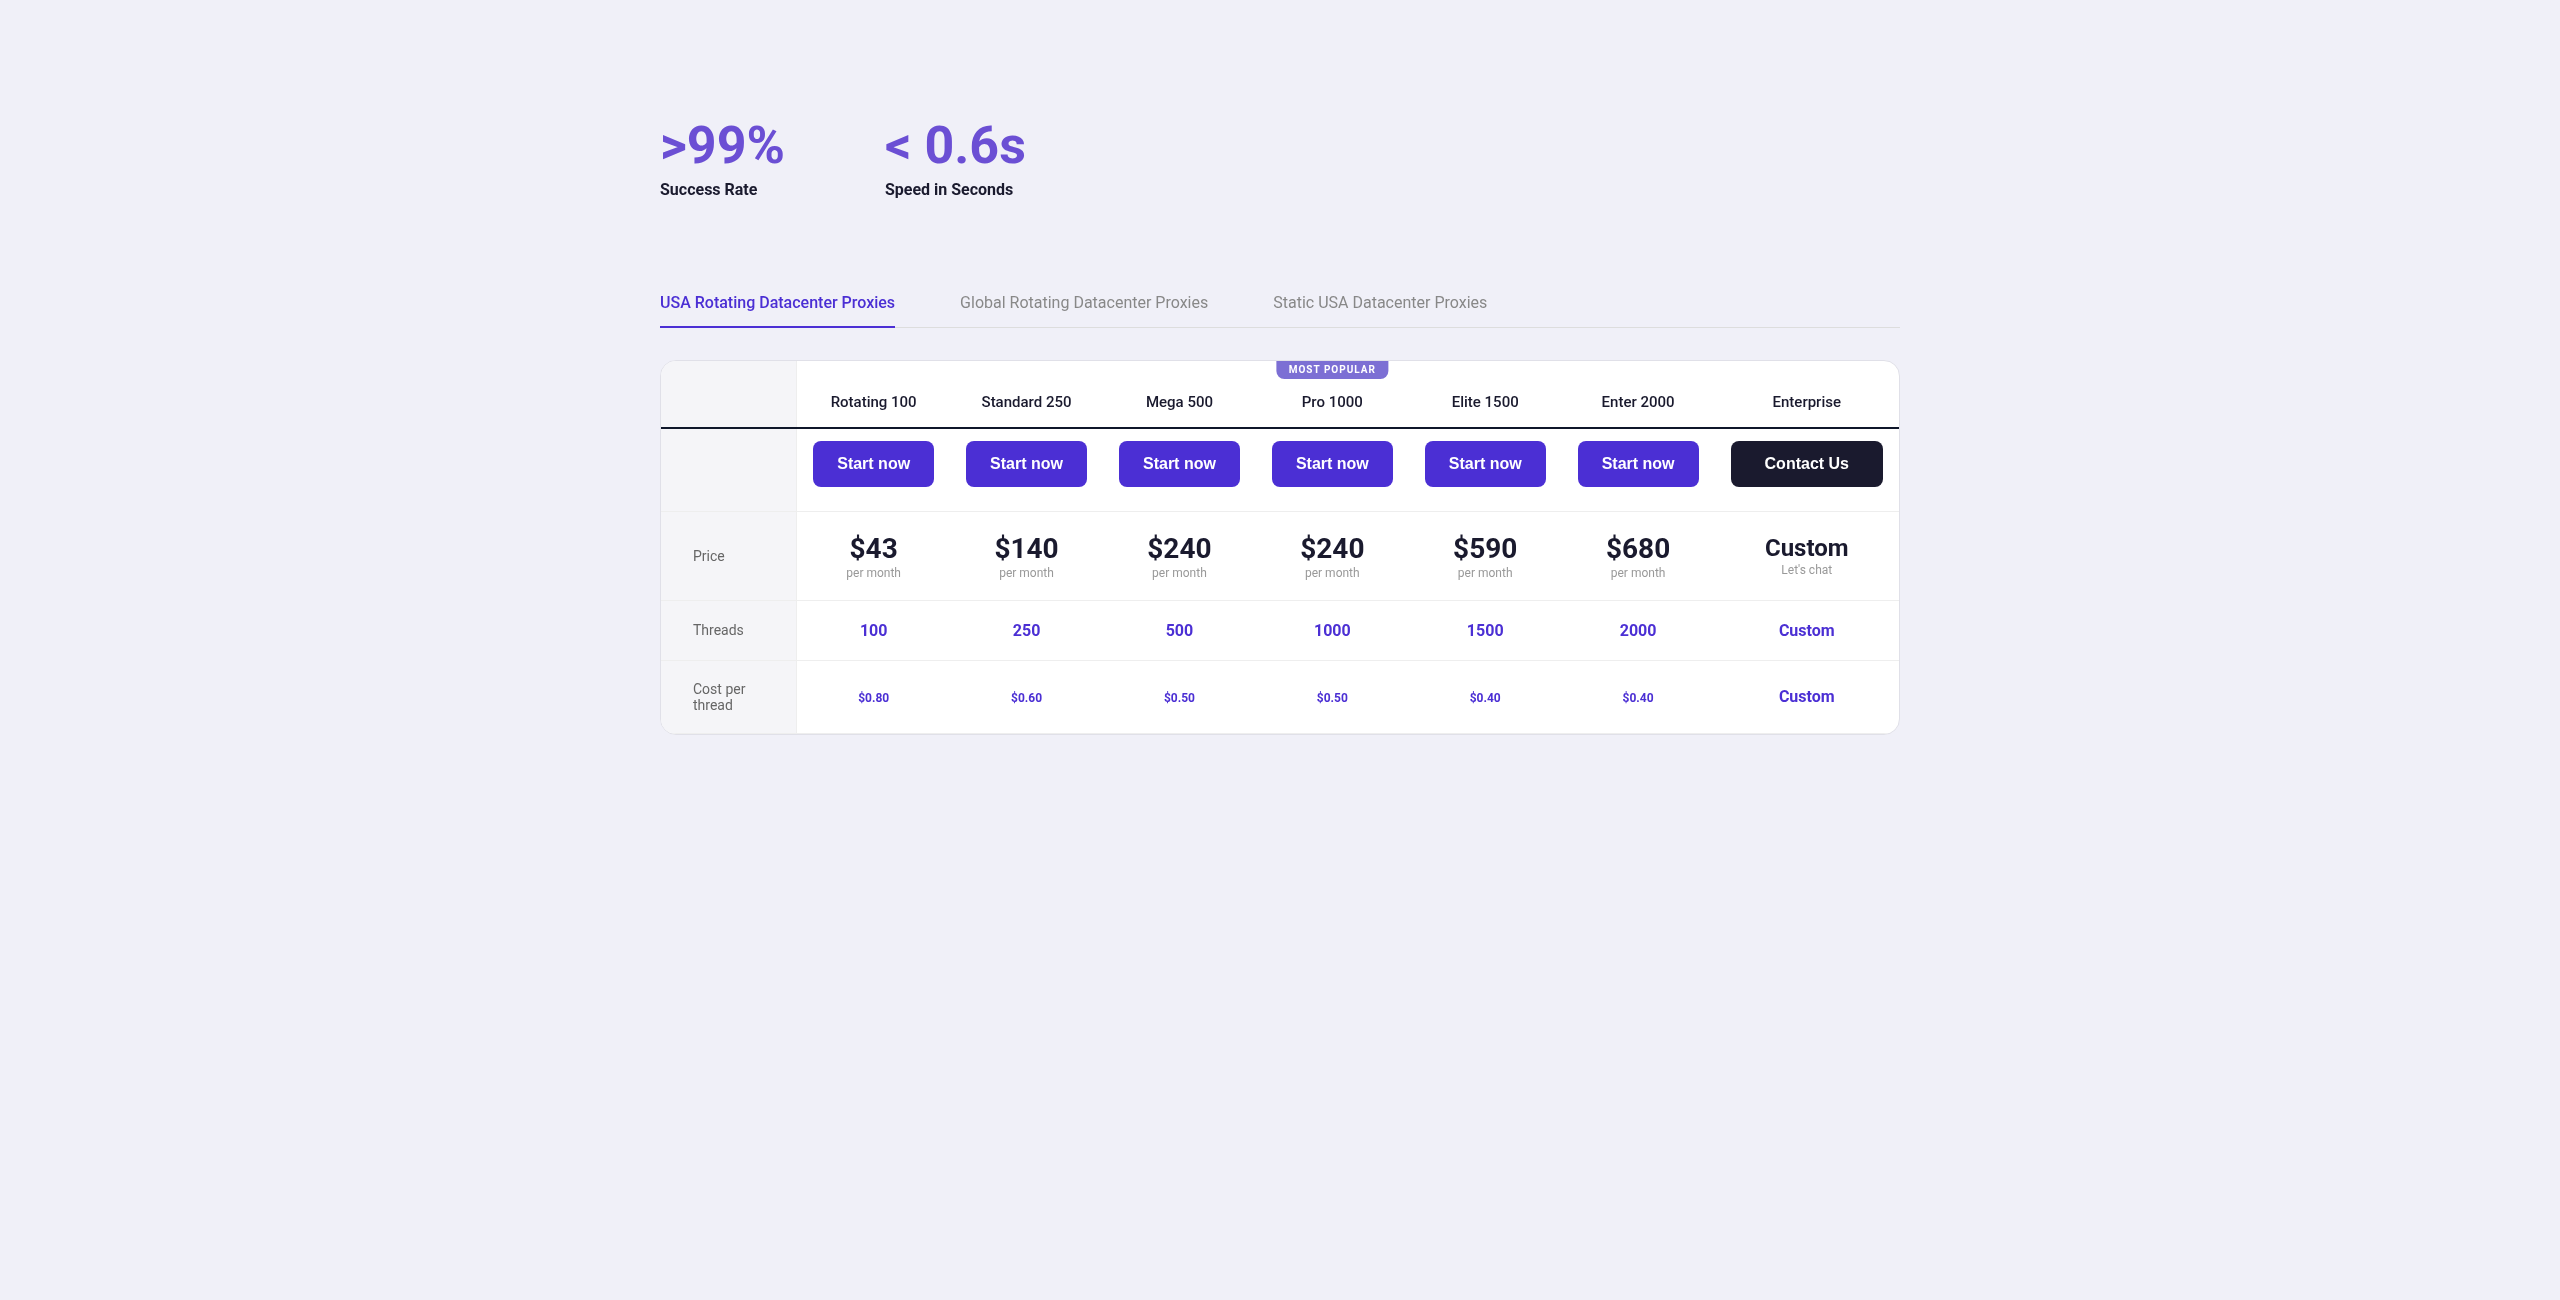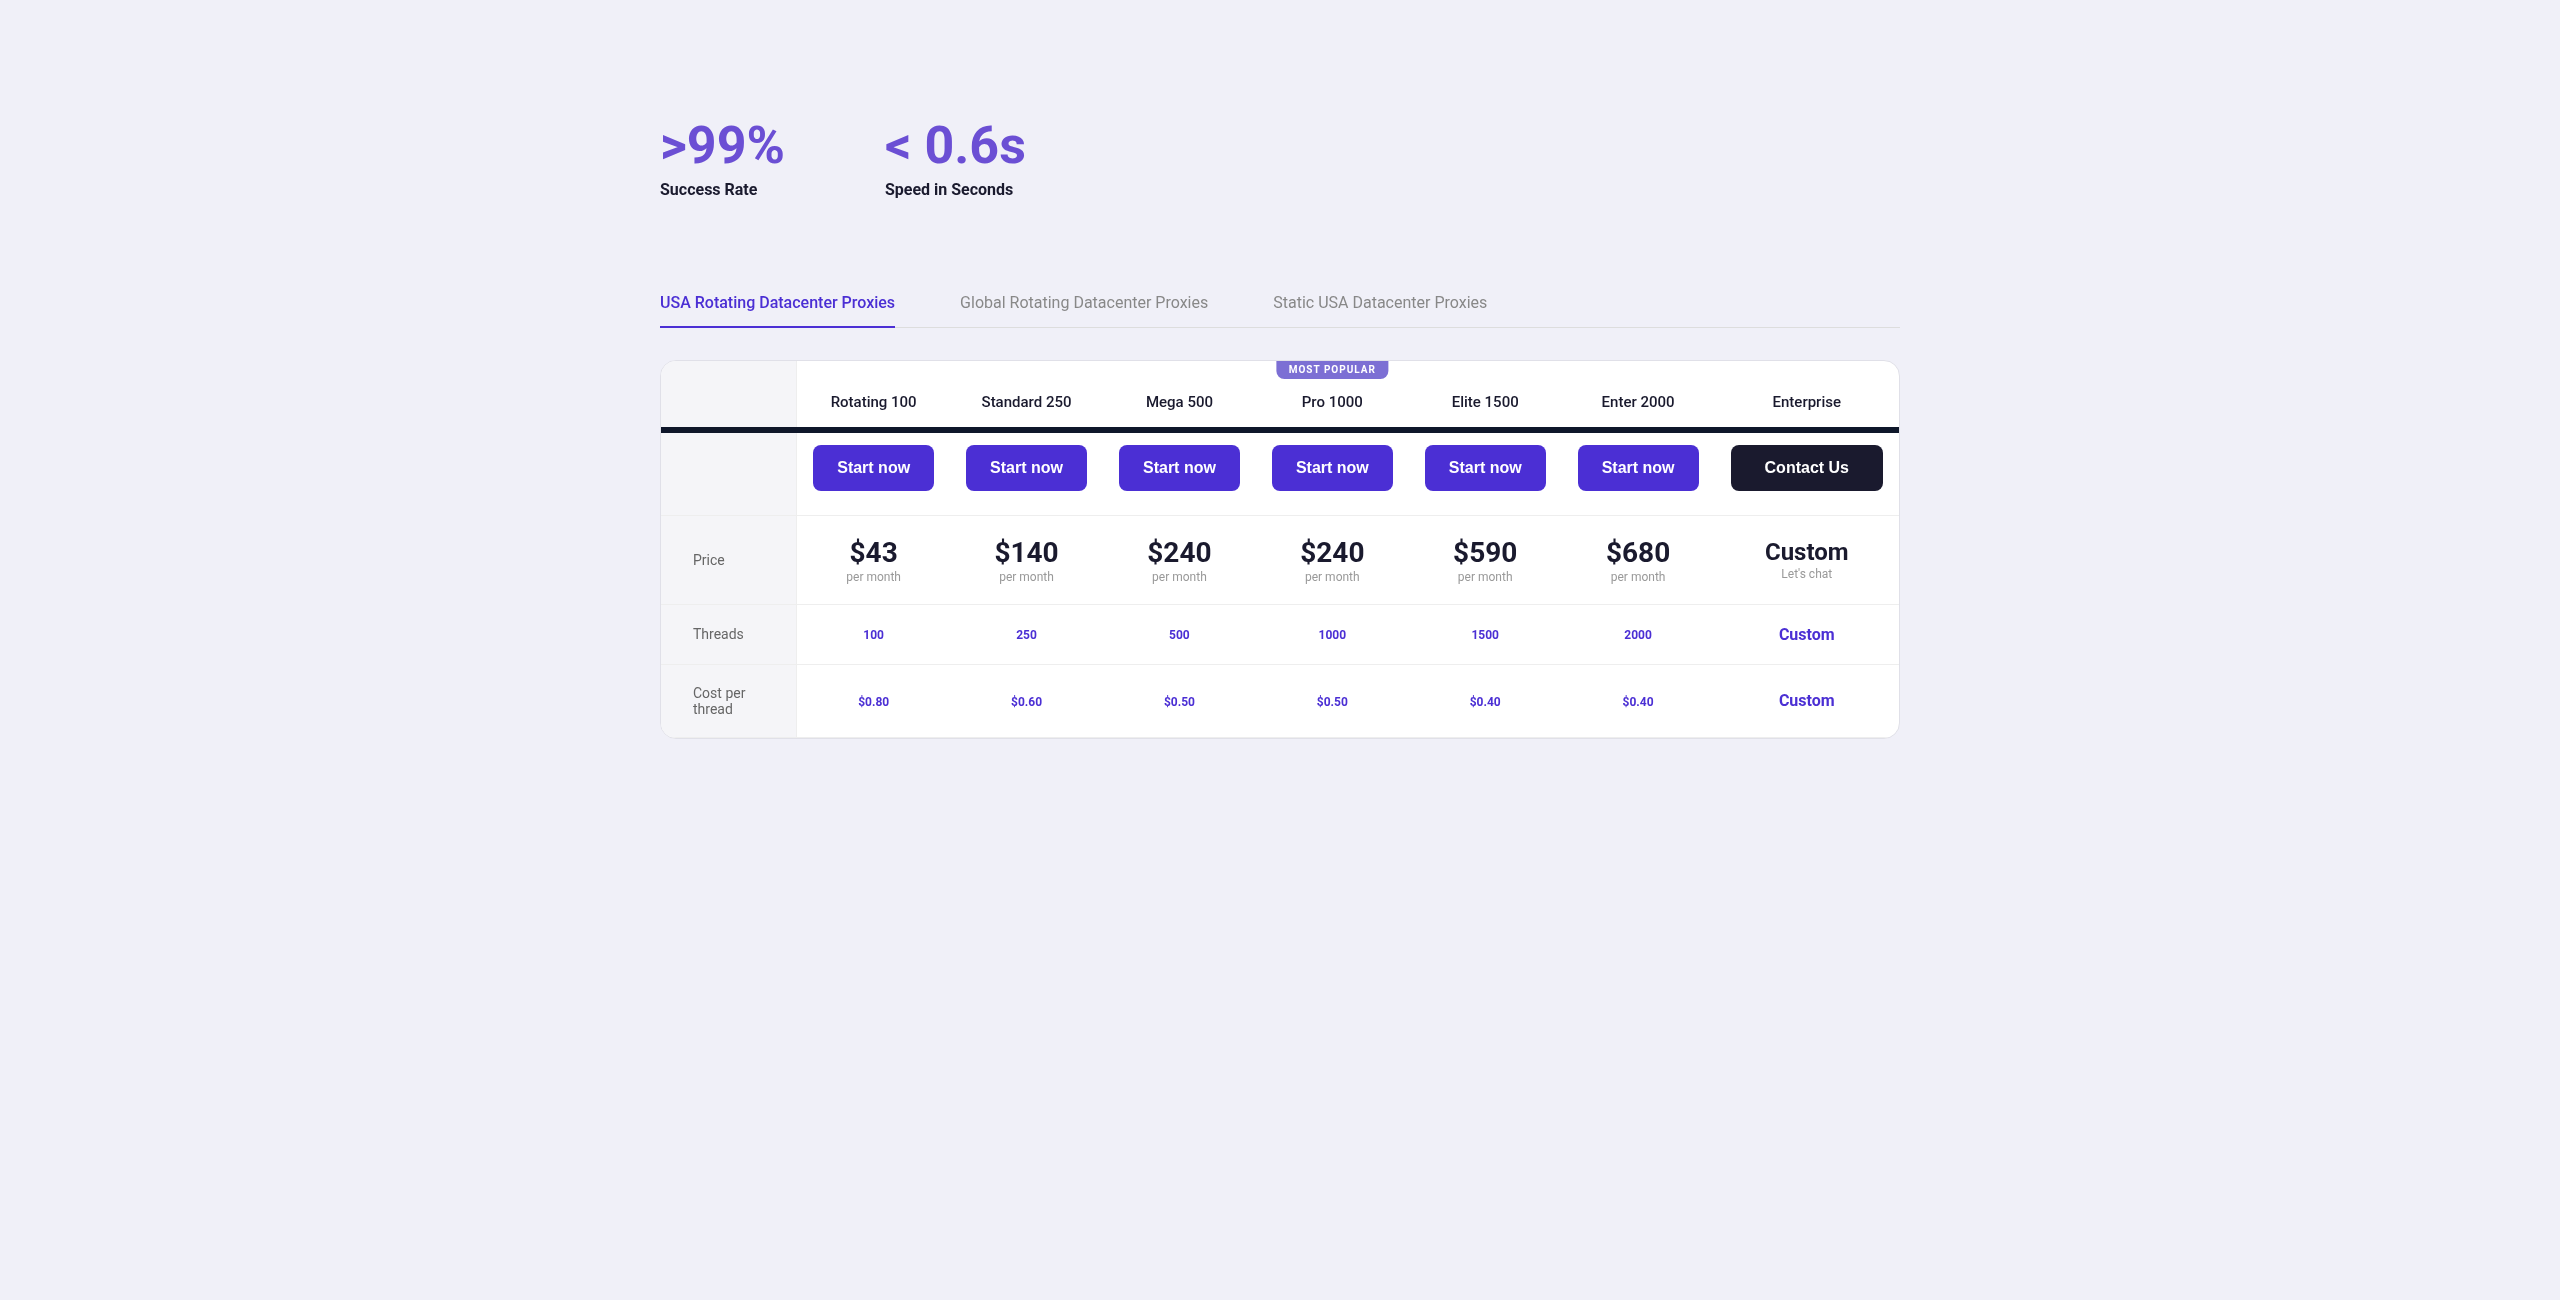--- a/index.html
+++ b/index.html
@@ -132,21 +132,21 @@
       text-align: center;
       vertical-align: middle;
     }
 
     
     .plan-header-row th {
       padding: 32px 16px 16px 16px;
       font-weight: 500;
       font-size: 15px;
       color: #1a1a2e;
-      border-bottom: 6px solid #0f172a;
+      border-bottom: 2px solid #0f172a;
       position: relative;
     }
 
     .plan-header-row th:first-child {
       text-align: left;
       padding-left: 32px;
       background: #f5f5f8;
       border-right: 1px solid #eee;
     }
 
@@ -232,21 +232,21 @@
 
     .price-sub {
       font-size: 12px;
       color: #999;
       display: block;
     }
 
     .thread-value {
       color: #4b2fd4;
       font-weight: 700;
-      font-size: 12px;
+      font-size: 16px;
     }
 
     .cost-value {
       color: #4b2fd4;
       font-weight: 700;
       font-size: 12px;
     }
 
     .custom-value {
       color: #4b2fd4;

